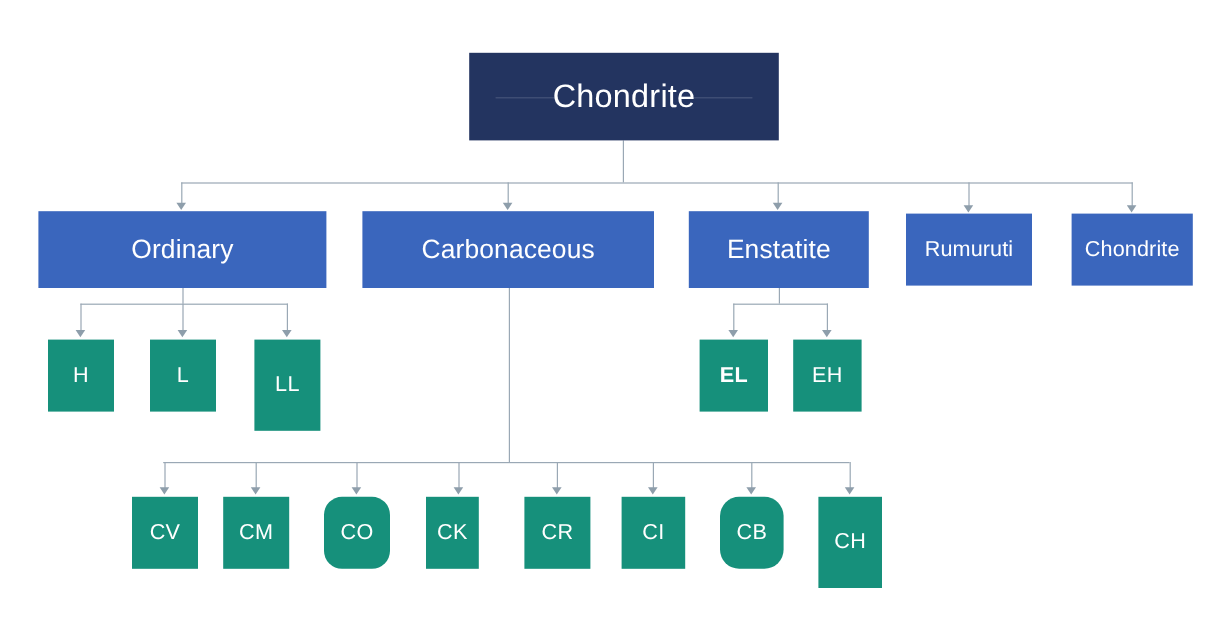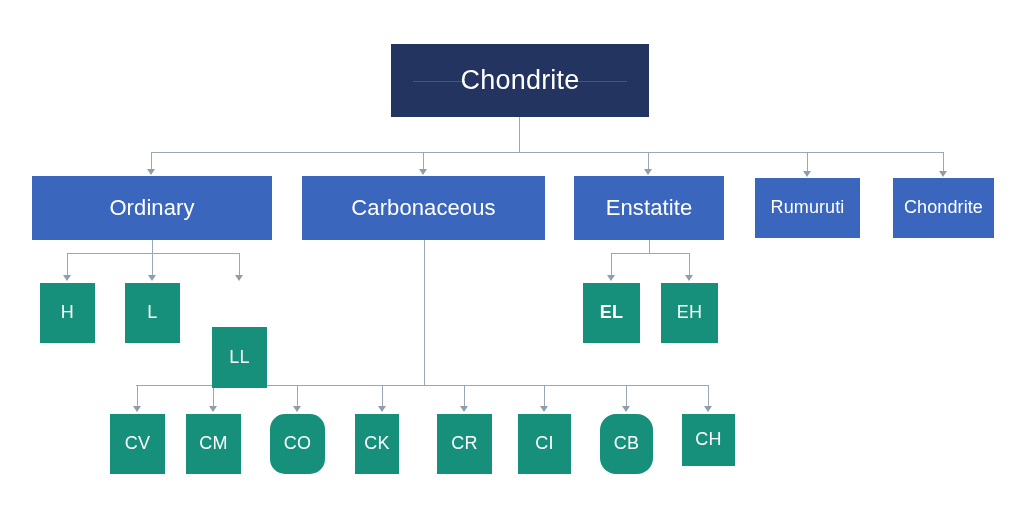--- a/index.html
+++ b/index.html
@@ -163,21 +163,21 @@
   <div class="node node-group small-label" style="left:893px; top:178px; width:101px; height:60px;">
     <span>Chondrite</span>
   </div>
 
   <div class="node node-leaf" style="left:40px; top:283px; width:55px; height:60px;">
     <span>H</span>
   </div>
   <div class="node node-leaf" style="left:125px; top:283px; width:55px; height:60px;">
     <span>L</span>
   </div>
-  <div class="node node-leaf" style="left:212px; top:283px; width:55px; height:61px;margin-top:44px;">
+  <div class="node node-leaf" style="left:212px; top:283px; width:55px; height:76px;">
     <span>LL</span>
   </div>
 
   <div class="node node-leaf" style="left:583px; top:283px; width:57px; height:60px;font-weight:bold;">
     <span>EL</span>
   </div>
   <div class="node node-leaf" style="left:661px; top:283px; width:57px; height:60px;">
     <span>EH</span>
   </div>
 
@@ -195,17 +195,17 @@
   </div>
   <div class="node node-leaf" style="left:437px; top:414px; width:55px; height:60px;align-items:center;">
     <span>CR</span>
   </div>
   <div class="node node-leaf" style="left:518px; top:414px; width:53px; height:60px;">
     <span>CI</span>
   </div>
   <div class="node node-leaf" style="left:600px; top:414px; width:53px; height:60px;border-radius:16px;">
     <span>CB</span>
   </div>
-  <div class="node node-leaf" style="left:682px; top:414px; width:53px; height:52px;">
+  <div class="node node-leaf" style="left:682px; top:414px; width:53px; height:76px;">
     <span>CH</span>
   </div>
 
 </div>
 
 </body></html>

